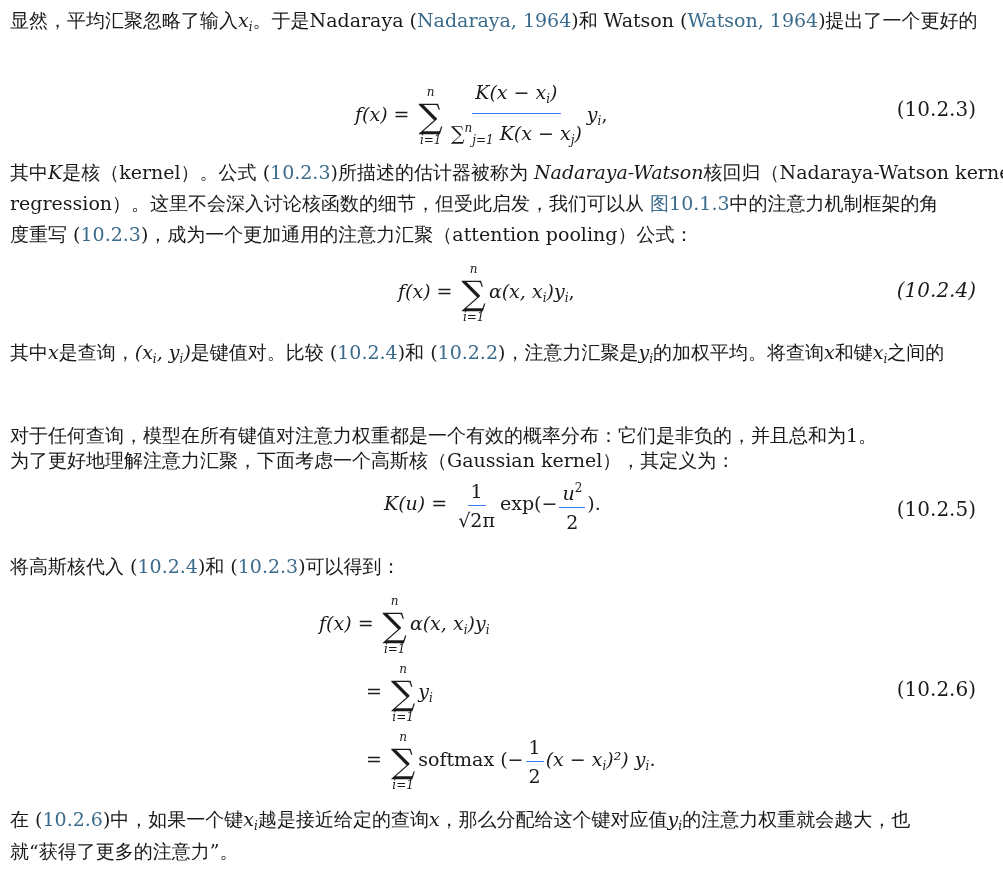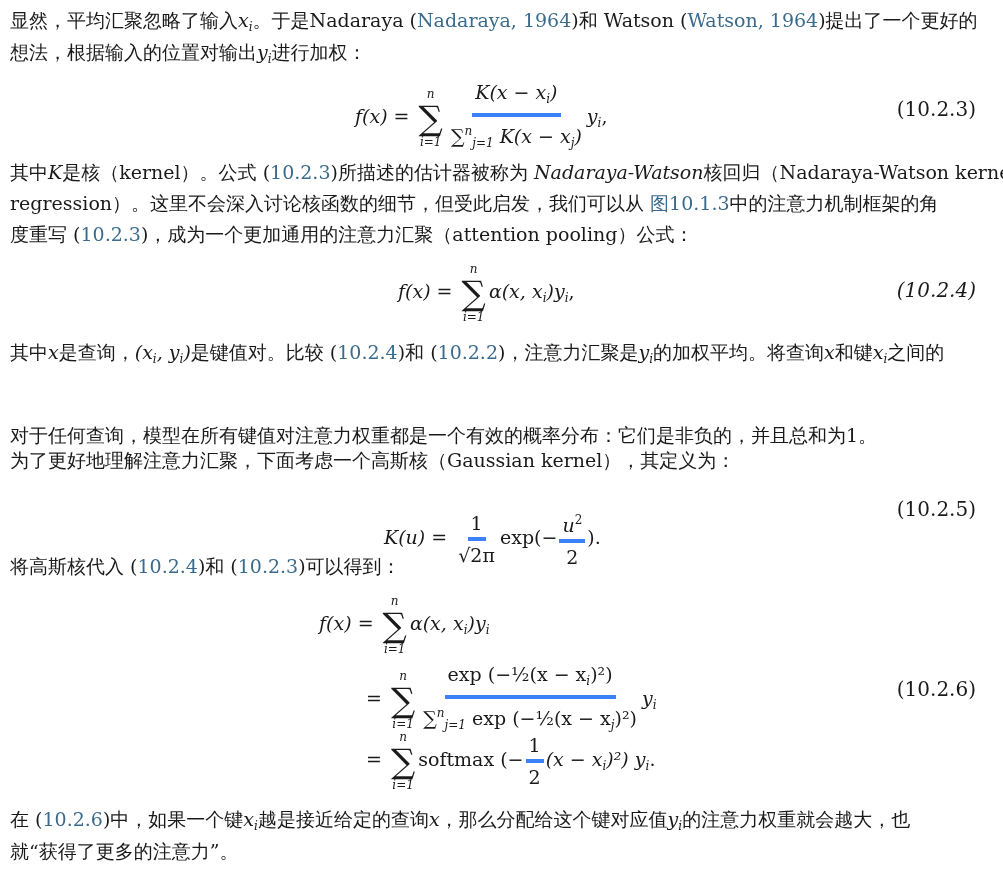--- a/index.html
+++ b/index.html
@@ -11,37 +11,34 @@
   }
   .page { position: relative; width: 1003px; height: 877px; }
   .line { position: absolute; left: 10px; white-space: nowrap; line-height: 30px; height: 30px; }
   a, .link { color: #3a6b8c; text-decoration: none; }
   .m { font-family: "DejaVu Serif", "Liberation Serif", serif; font-style: italic; }
   .sub { font-size: 12px; vertical-align: -4px; font-style: italic; }
   .sup { font-size: 12px; vertical-align: 8px; }
   .eqnum { position: absolute; right: 27px; font-size: 20px; }
   .eq { position: absolute; font-family: "DejaVu Serif", "Liberation Serif", serif; }
   .frac { display: inline-flex; flex-direction: column; align-items: center; vertical-align: middle; margin: 0 2px; }
-  .frac .num { border-bottom: 4px solid #3b82f6; padding: 0 3px 2px; line-height: 24px; }
+  .frac .num { border-bottom: 1px solid #3b82f6; padding: 0 3px 2px; line-height: 24px; }
   .frac .den { padding: 2px 3px 0; line-height: 24px; text-align: center; }
   .sum { display: inline-flex; flex-direction: column; align-items: center; vertical-align: middle; margin: 0 3px; }
   .sum .top, .sum .bot { font-size: 12px; font-style: italic; line-height: 14px; }
   .sum .sig { font-size: 34px; line-height: 34px; }
   .it { font-style: italic; }
 </style>
 </head>
 <body>
 
 <div class="page">
 
   <div class="line" style="top:5px;">
     <span>显然，平均汇聚忽略了输入</span><span class="m">x</span><span class="sub">i</span><span>。于是Nadaraya (</span><a class="link">Nadaraya, 1964</a><span>)和 Watson (</span><a class="link">Watson, 1964</a><span>)提出了一个更好的</span>
-  </div>
-  <div class="line" style="top:37px;">
-    <span>想法，根据输入的位置对输出</span><span class="m">y</span><span class="sub">i</span><span>进行加权：</span>
   </div>
 
   <div class="eq" style="top:80px; left:355px;">
     <span class="m">f(x) =</span>
     <span class="sum">
       <span class="top">n</span>
       <span class="sig">∑</span>
       <span class="bot">i=1</span>
     </span><span class="frac">
       <span class="num"><span class="m">K(x − x</span><span class="sub">i</span><span class="m">)</span></span>
@@ -72,21 +69,21 @@
 
   <div class="line" style="top:337px;">
     <span>其中</span><span class="m">x</span><span>是查询，</span><span class="m">(x</span><span class="sub">i</span><span class="m">, y</span><span class="sub">i</span><span class="m">)</span><span>是键值对。比较 (</span><a class="link">10.2.4</a><span>)和 (</span><a class="link">10.2.2</a><span>)，注意力汇聚是</span><span class="m">y</span><span class="sub">i</span><span>的加权平均。将查询</span><span class="m">x</span><span>和键</span><span class="m">x</span><span class="sub">i</span><span>之间的</span>
   </div>
   <div class="line" style="top:420px;">
     <span>对于任何查询，模型在所有键值对注意力权重都是一个有效的概率分布：它们是非负的，并且总和为1。</span>
   </div>
 
   <div class="line" style="top:445px;">为了更好地理解注意力汇聚，下面考虑一个高斯核（Gaussian kernel），其定义为：</div>
 
-  <div class="eq" style="top:508px; left:384px;">
+  <div class="eq" style="top:476px; left:384px;">
     <span class="m">K(u) =</span>
     <span class="frac">
       <span class="num">1</span>
       <span class="den">√2π</span>
     </span><span>exp(−</span><span class="frac">
       <span class="num"><span class="m">u</span><span class="sup">2</span></span>
       <span class="den">2</span>
     </span><span>).</span>
   </div>
   <div class="eqnum" style="top:497px;">(10.2.5)</div>
@@ -103,23 +100,20 @@
       <span class="sig">∑</span>
       <span class="bot">i=1</span>
     </span><span class="m">α(x, x</span><span class="sub">i</span><span class="m">)y</span><span class="sub">i</span>
   </div>
   <div class="eq" style="top:662px; left:366px;">
     <span>=</span>
     <span class="sum">
       <span class="top">n</span>
       <span class="sig">∑</span>
       <span class="bot">i=1</span>
-    </span><span class="frac">
-      <span class="num"><span>exp (−½(x − x</span><span class="sub">i</span><span>)²)</span></span>
-      <span class="den"><span>∑</span><span class="sup" style="font-style:italic;">n</span><span class="sub">j=1</span><span> exp (−½(x − x</span><span class="sub">j</span><span>)²)</span></span>
     </span><span class="m">y</span><span class="sub">i</span>
   </div>
   <div class="eq" style="top:730px; left:366px;">
     <span>=</span>
     <span class="sum">
       <span class="top">n</span>
       <span class="sig">∑</span>
       <span class="bot">i=1</span>
     </span><span>softmax (−</span><span class="frac">
       <span class="num">1</span>

